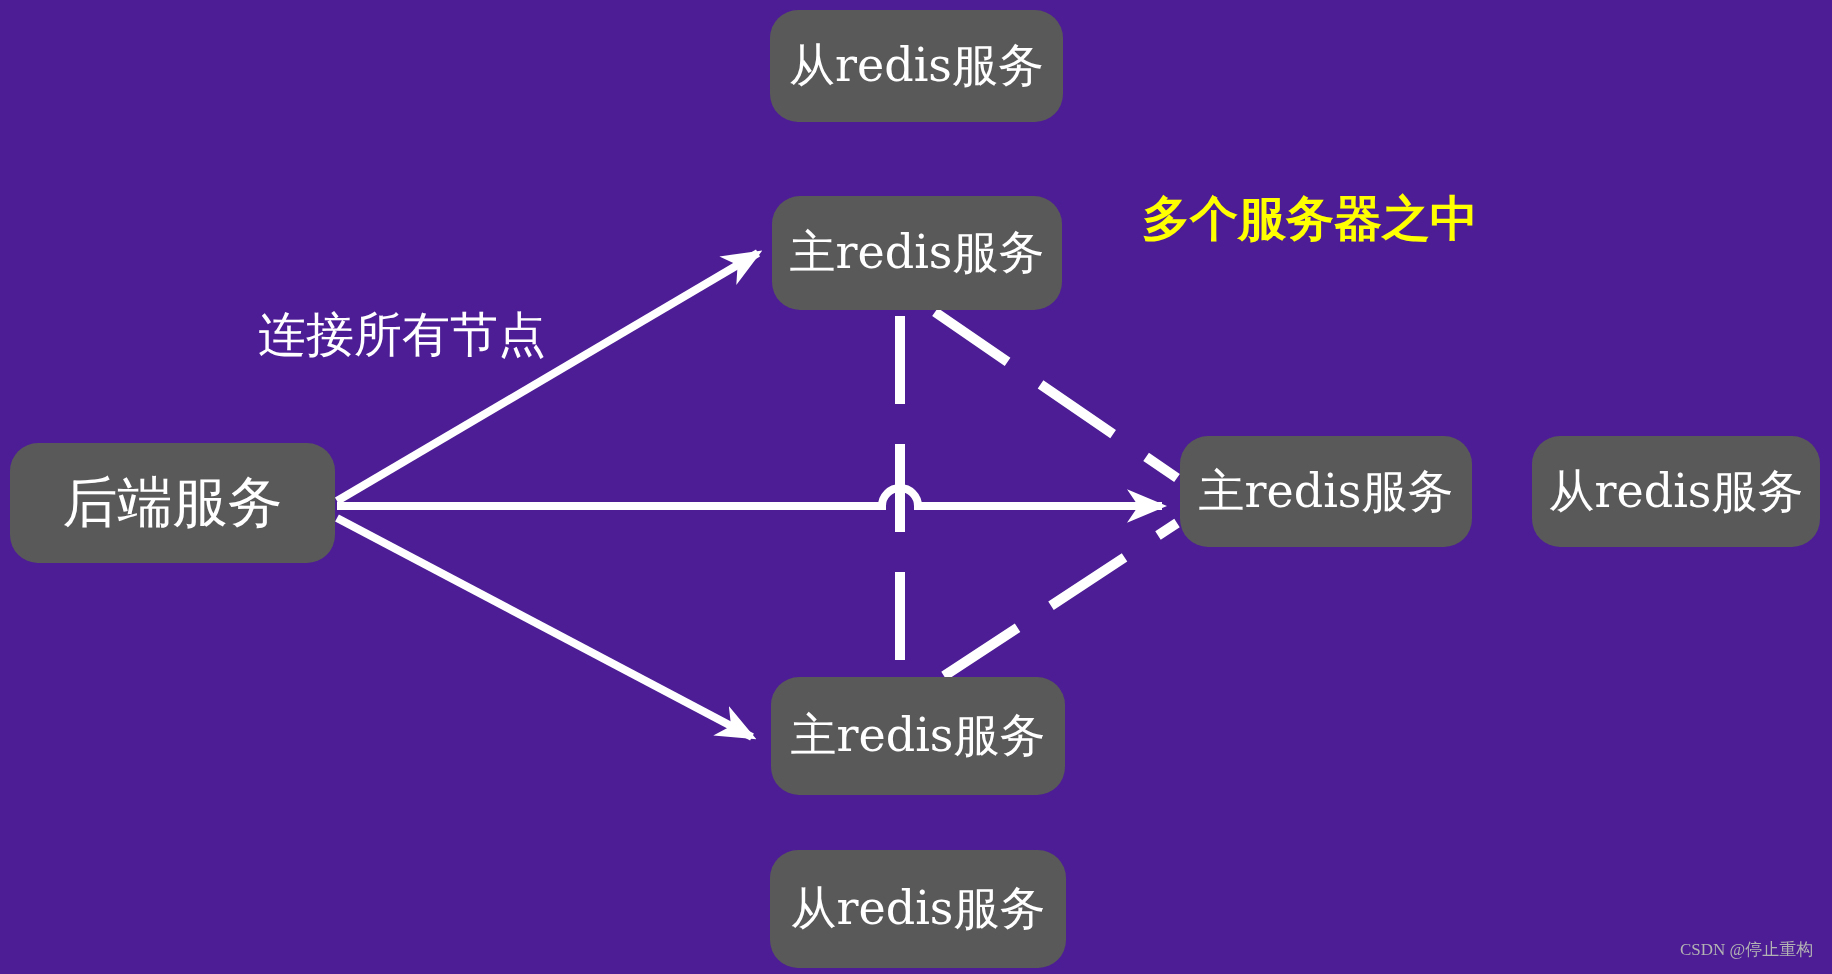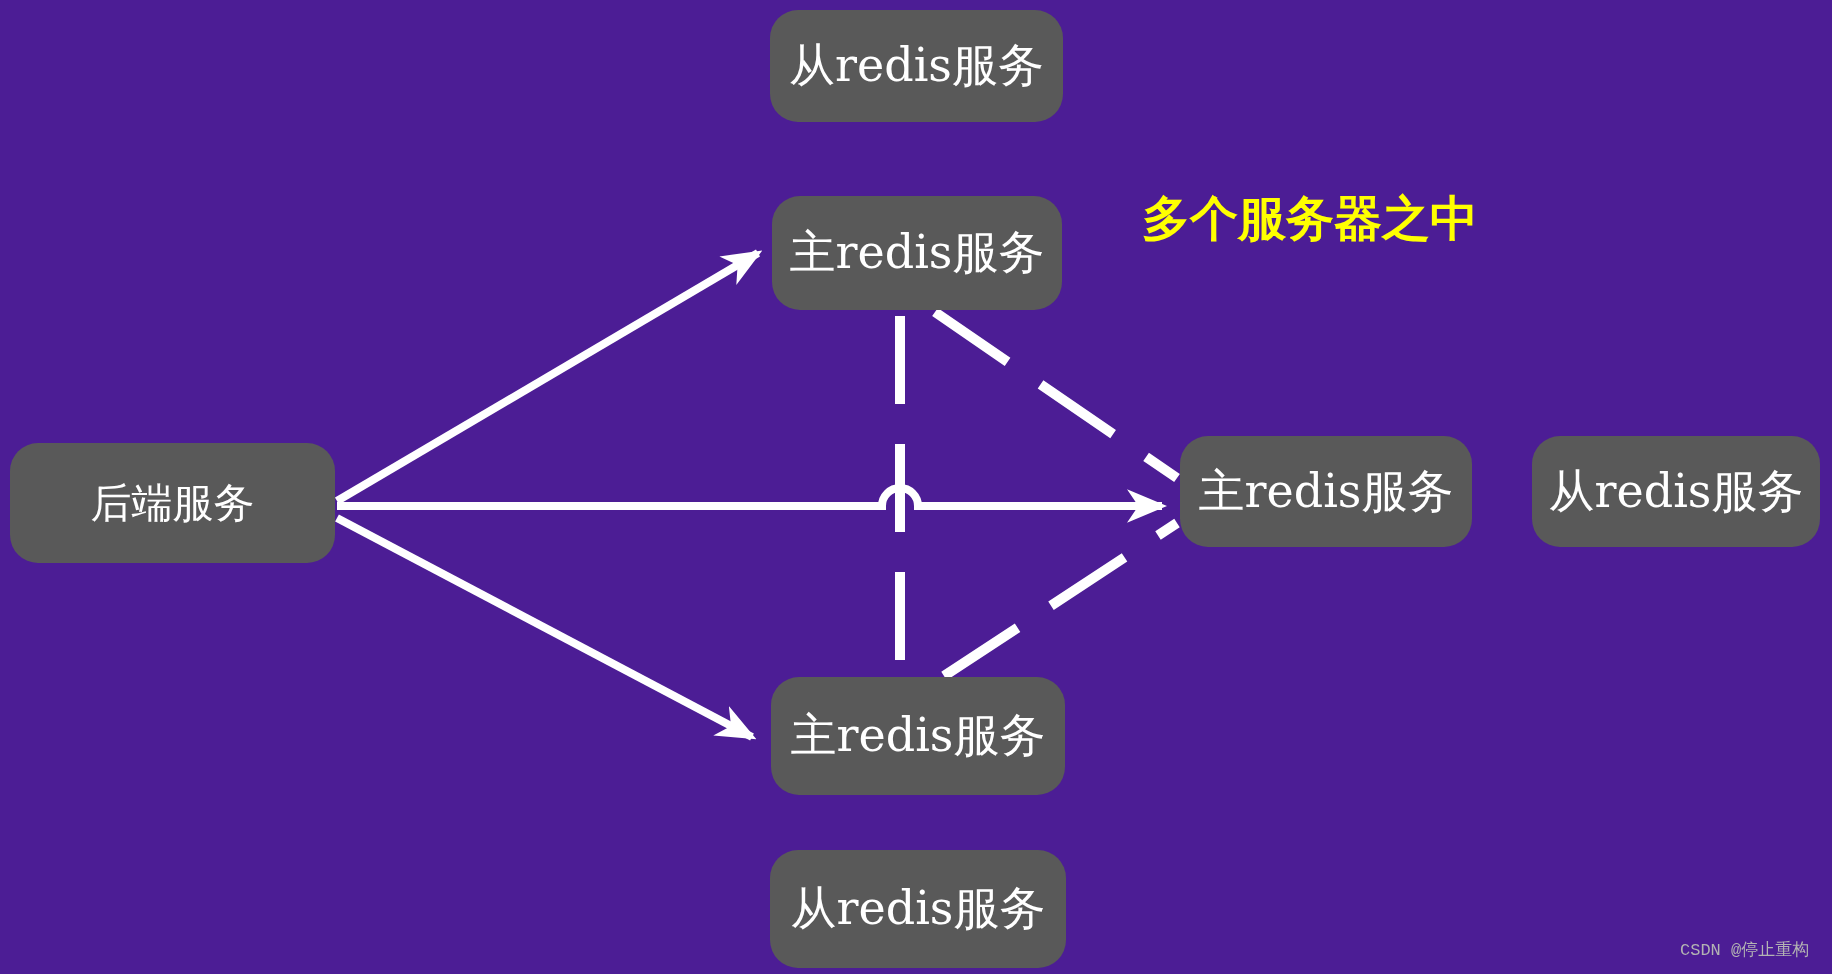--- a/index.html
+++ b/index.html
@@ -38,21 +38,21 @@
     background: #595959;
     border-radius: 28px;
     color: #ffffff;
     display: flex;
     align-items: center;
     justify-content: center;
     font-size: 46px;
     white-space: nowrap;
   }
   .node-backend {
-    font-size: 41px;
+    font-size: 55px;
   }
   .edge-label {
     position: absolute;
     color: #ffffff;
     font-size: 48px;
     white-space: nowrap;
   }
   .note {
     position: absolute;
     left: 1100px;
@@ -64,21 +64,21 @@
     font-weight: bold;
     line-height: 1.18;
     white-space: nowrap;
   }
   .watermark {
     position: absolute;
     left: 1680px;
     top: 938px;
     color: #b3b3b3;
     font-size: 17px;
-    font-family: Liberation Mono, monospace;
+    font-family: Liberation Serif, serif;
     white-space: nowrap;
   }
 </style>
 </head>
 <body>
 
 <div class="canvas">
 
   <svg class="connectors" width="1832" height="974" viewBox="0 0 1832 974" xmlns="http://www.w3.org/2000/svg">
     <defs>
@@ -121,20 +121,21 @@
   </div>
 
   <div class="node" style="left:771px; top:677px; width:294px; height:118px;">
     <span>主redis服务</span>
   </div>
 
   <div class="node" style="left:770px; top:850px; width:296px; height:118px;">
     <span>从redis服务</span>
   </div>
 
+  <div class="edge-label" style="left:258px; top:303px;">连接所有节点</div>
 
   <div class="note">
     <div>多个服务器之中</div>
   </div>
 
   <div class="watermark">CSDN @停止重构</div>
 
 </div>
 
 </body></html>

